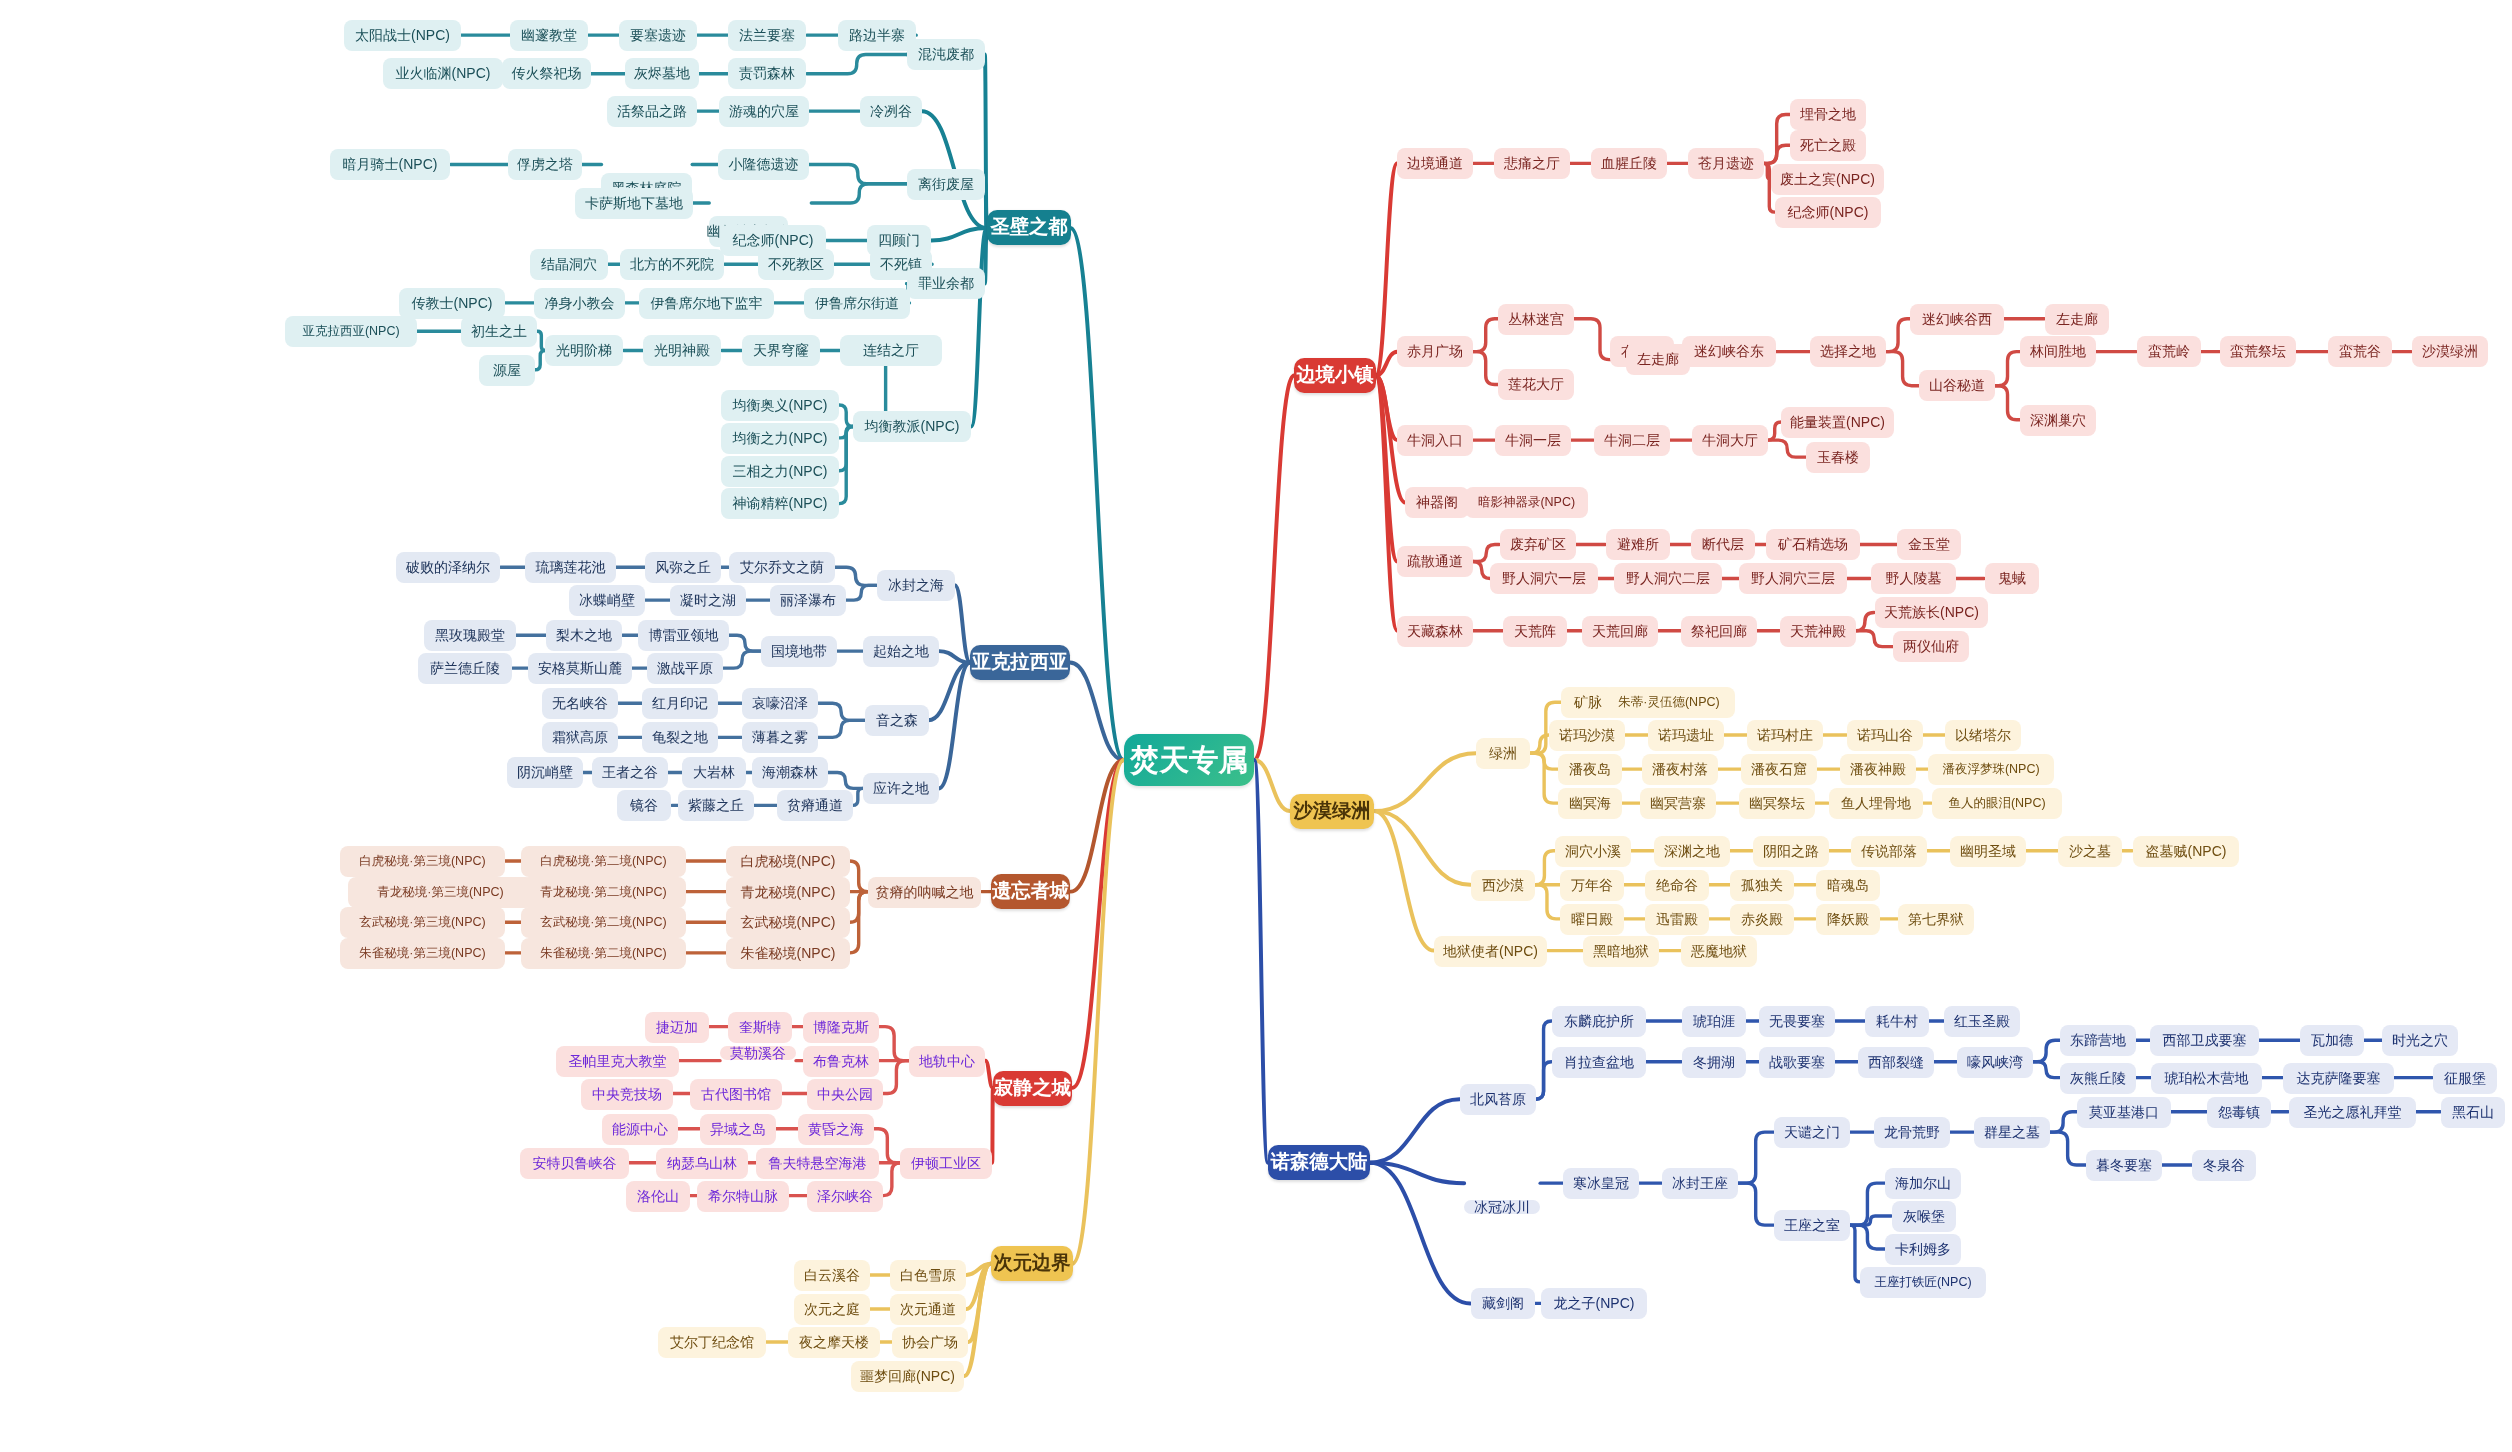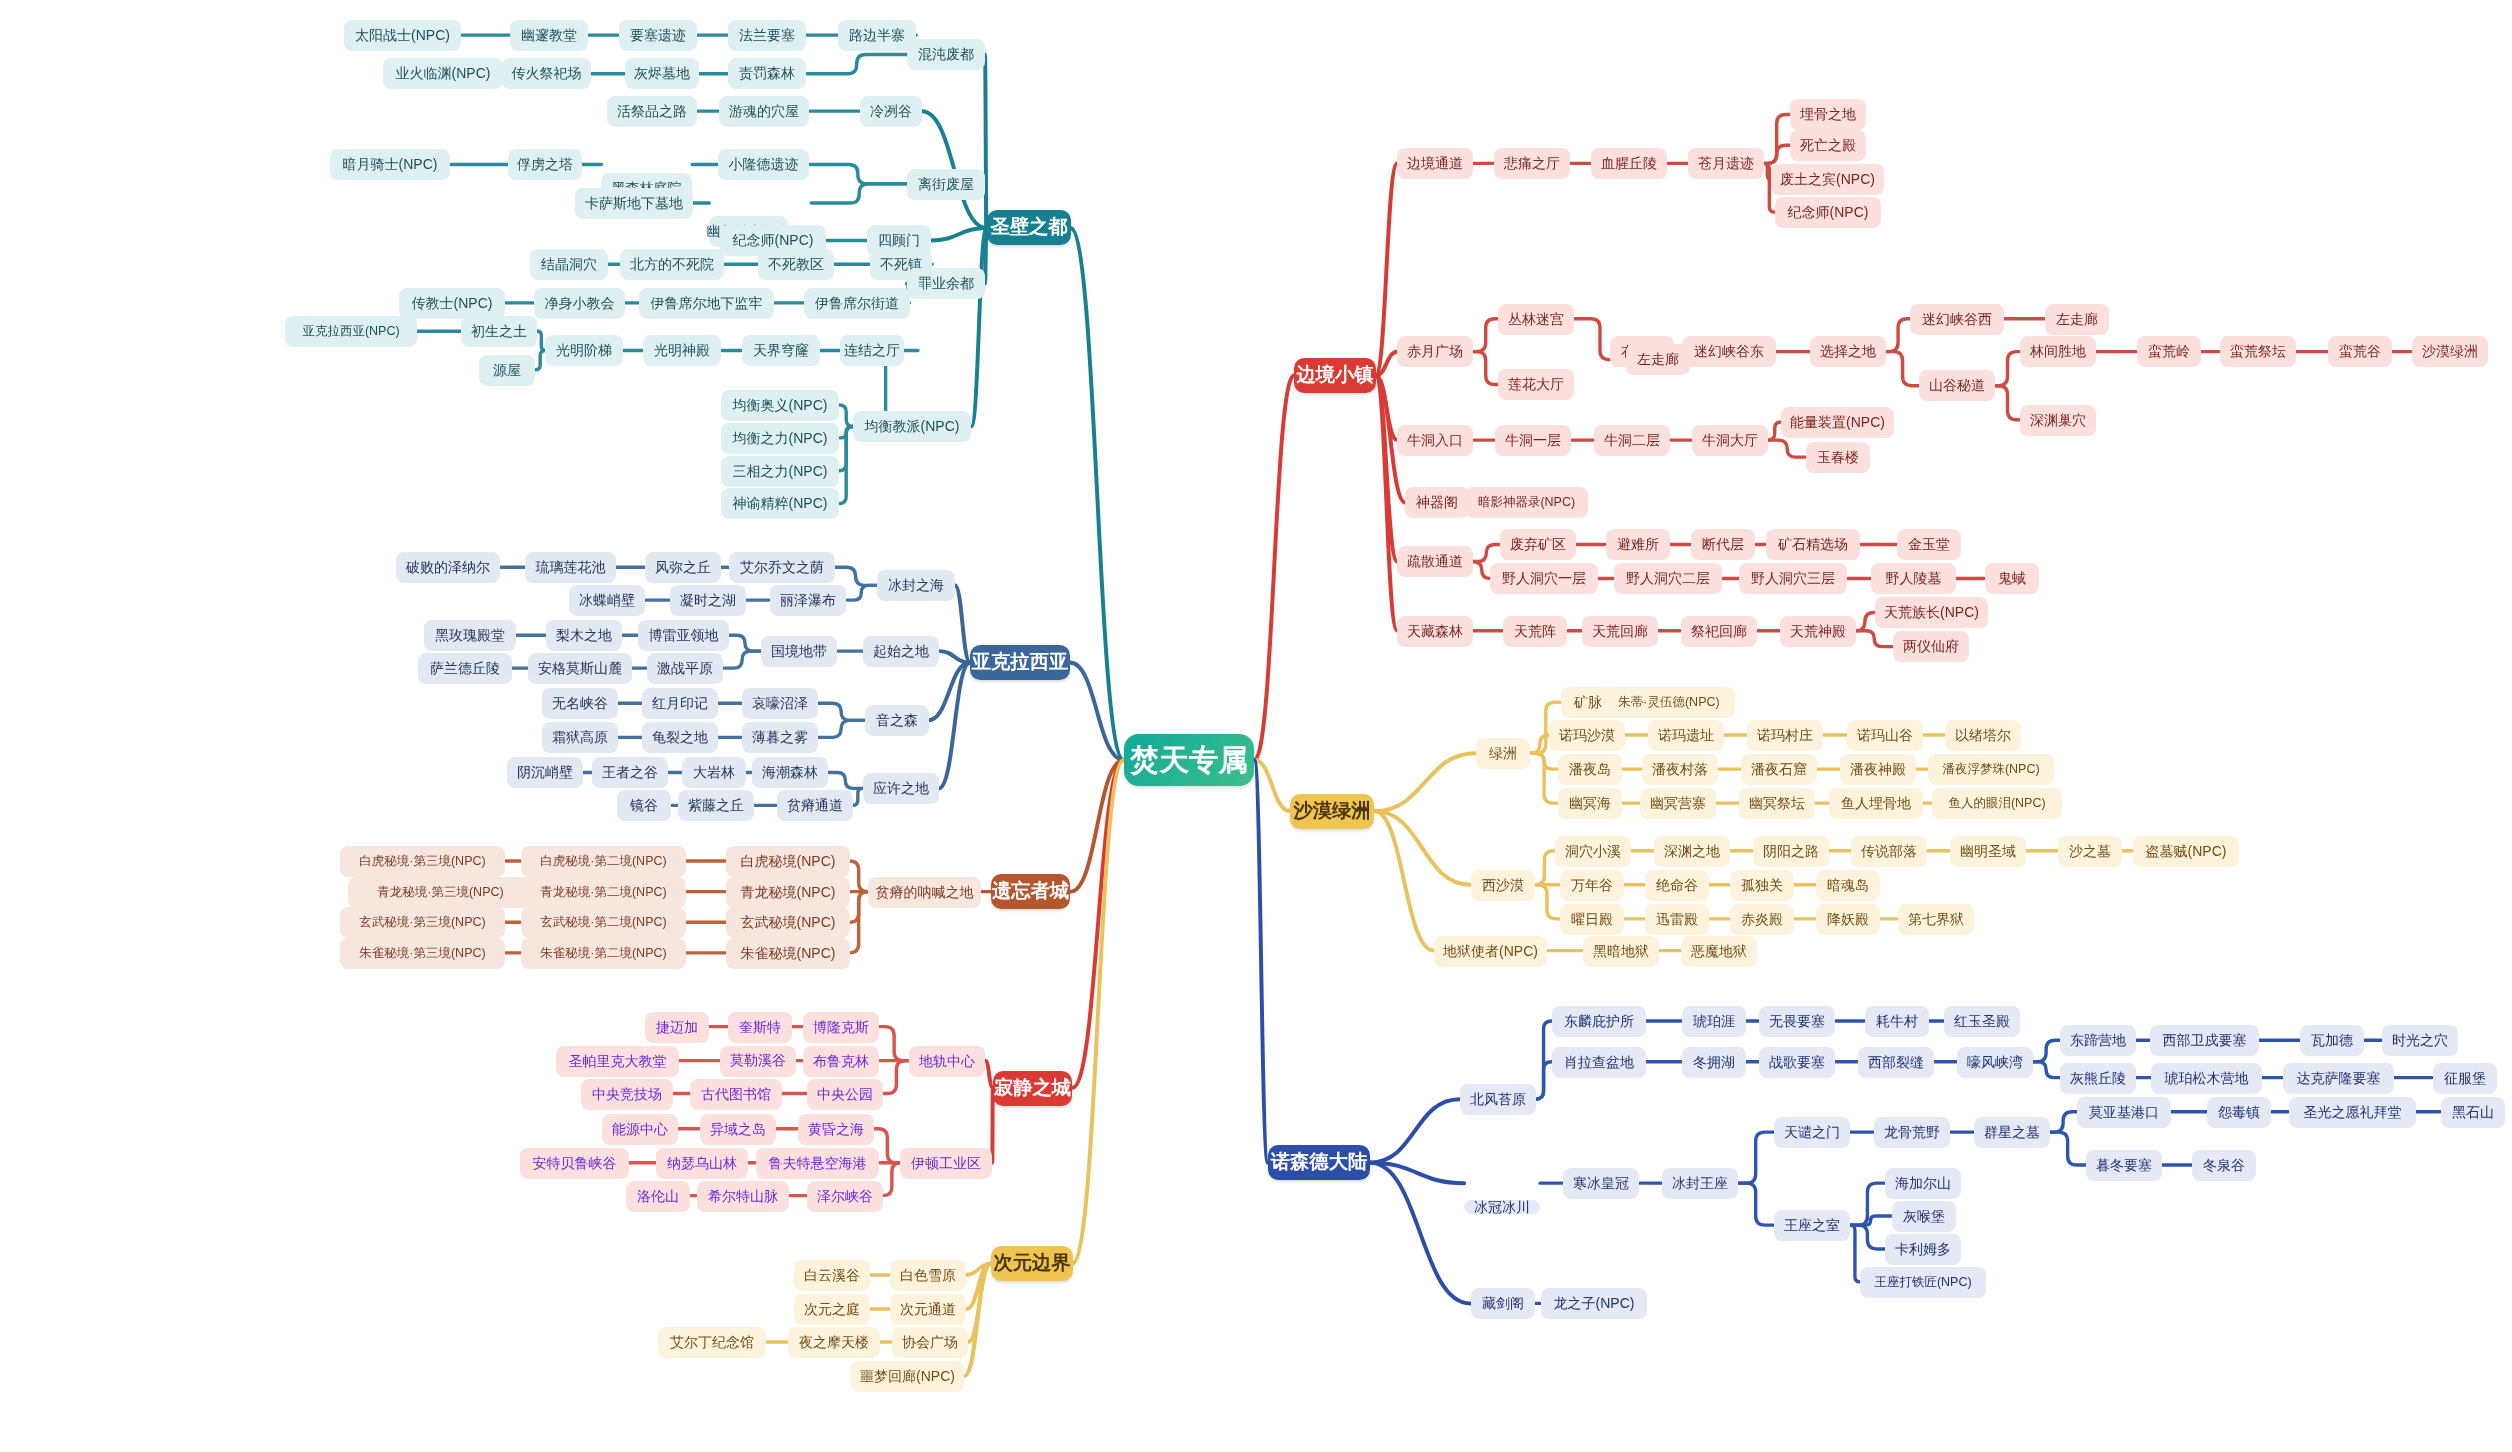--- a/index.html
+++ b/index.html
@@ -326,21 +326,21 @@
       <div class="node t-teal" style="left: 534px; top: 288px; width: 91px; height: 31px;">净身小教会</div>
       <div class="node t-teal" style="left: 639px; top: 288px; width: 135px; height: 31px;">伊鲁席尔地下监牢</div>
       <div class="node t-teal" style="left: 804px; top: 288px; width: 106px; height: 31px;">伊鲁席尔街道</div>
       <div class="node t-teal" style="left: 907px; top: 268px; width: 78px; height: 31px;">罪业余都</div>
       <div class="node t-teal small" style="left: 285px; top: 316px; width: 132px; height: 31px;">亚克拉西亚(NPC)</div>
       <div class="node t-teal" style="left: 461px; top: 316px; width: 76px; height: 31px;">初生之土</div>
       <div class="node t-teal" style="left: 479px; top: 355px; width: 56px; height: 31px;">源屋</div>
       <div class="node t-teal" style="left: 545px; top: 335px; width: 78px; height: 31px;">光明阶梯</div>
       <div class="node t-teal" style="left: 643px; top: 335px; width: 78px; height: 31px;">光明神殿</div>
       <div class="node t-teal" style="left: 742px; top: 335px; width: 78px; height: 31px;">天界穹窿</div>
-      <div class="node t-teal" style="left: 840px; top: 335px; width: 64px; height: 31px;">连结之厅</div>
+      <div class="node t-teal" style="left: 840px; top: 335px; width: 102px; height: 31px;">连结之厅</div>
       <div class="node t-teal" style="left: 721px; top: 390px; width: 118px; height: 31px;">均衡奥义(NPC)</div>
       <div class="node t-teal" style="left: 721px; top: 423px; width: 118px; height: 31px;">均衡之力(NPC)</div>
       <div class="node t-teal" style="left: 721px; top: 456px; width: 118px; height: 31px;">三相之力(NPC)</div>
       <div class="node t-teal" style="left: 721px; top: 488px; width: 118px; height: 31px;">神谕精粹(NPC)</div>
       <div class="node t-teal" style="left: 853px; top: 411px; width: 118px; height: 31px;">均衡教派(NPC)</div>
       <div class="node t-blue" style="left: 396px; top: 552px; width: 104px; height: 31px;">破败的泽纳尔</div>
       <div class="node t-blue" style="left: 525px; top: 552px; width: 91px; height: 31px;">琉璃莲花池</div>
       <div class="node t-blue" style="left: 645px; top: 552px; width: 76px; height: 31px;">风弥之丘</div>
       <div class="node t-blue" style="left: 729px; top: 552px; width: 106px; height: 31px;">艾尔乔文之荫</div>
       <div class="node t-blue" style="left: 877px; top: 570px; width: 78px; height: 31px;">冰封之海</div>
@@ -380,21 +380,21 @@
       <div class="node t-brown small" style="left: 521px; top: 907px; width: 165px; height: 31px;">玄武秘境·第二境(NPC)</div>
       <div class="node t-brown" style="left: 726px; top: 907px; width: 124px; height: 31px;">玄武秘境(NPC)</div>
       <div class="node t-brown small" style="left: 340px; top: 938px; width: 165px; height: 31px;">朱雀秘境·第三境(NPC)</div>
       <div class="node t-brown small" style="left: 521px; top: 938px; width: 165px; height: 31px;">朱雀秘境·第二境(NPC)</div>
       <div class="node t-brown" style="left: 726px; top: 938px; width: 124px; height: 31px;">朱雀秘境(NPC)</div>
       <div class="node t-brown" style="left: 868px; top: 877px; width: 113px; height: 31px;">贫瘠的呐喊之地</div>
       <div class="node t-red" style="left: 645px; top: 1012px; width: 64px; height: 31px;">捷迈加</div>
       <div class="node t-red" style="left: 728px; top: 1012px; width: 64px; height: 31px;">奎斯特</div>
       <div class="node t-red" style="left: 803px; top: 1012px; width: 76px; height: 31px;">博隆克斯</div>
       <div class="node t-red" style="left: 556px; top: 1046px; width: 123px; height: 31px;">圣帕里克大教堂</div>
-      <div class="node t-red" style="left: 720px; top: 1046px; width: 76px; height: 31px; font-family: Liberation Serif, serif;">莫勒溪谷</div>
+      <div class="node t-red" style="left: 720px; top: 1046px; width: 76px; height: 14px;">莫勒溪谷</div>
       <div class="node t-red" style="left: 803px; top: 1046px; width: 76px; height: 31px;">布鲁克林</div>
       <div class="node t-red" style="left: 581px; top: 1079px; width: 92px; height: 31px;">中央竞技场</div>
       <div class="node t-red" style="left: 690px; top: 1079px; width: 92px; height: 31px;">古代图书馆</div>
       <div class="node t-red" style="left: 807px; top: 1079px; width: 76px; height: 31px;">中央公园</div>
       <div class="node t-red" style="left: 909px; top: 1046px; width: 76px; height: 31px;">地轨中心</div>
       <div class="node t-red" style="left: 602px; top: 1114px; width: 76px; height: 31px;">能源中心</div>
       <div class="node t-red" style="left: 700px; top: 1114px; width: 76px; height: 31px;">异域之岛</div>
       <div class="node t-red" style="left: 798px; top: 1114px; width: 76px; height: 31px;">黄昏之海</div>
       <div class="node t-red" style="left: 520px; top: 1148px; width: 109px; height: 31px;">安特贝鲁峡谷</div>
       <div class="node t-red" style="left: 656px; top: 1148px; width: 92px; height: 31px;">纳瑟乌山林</div>

